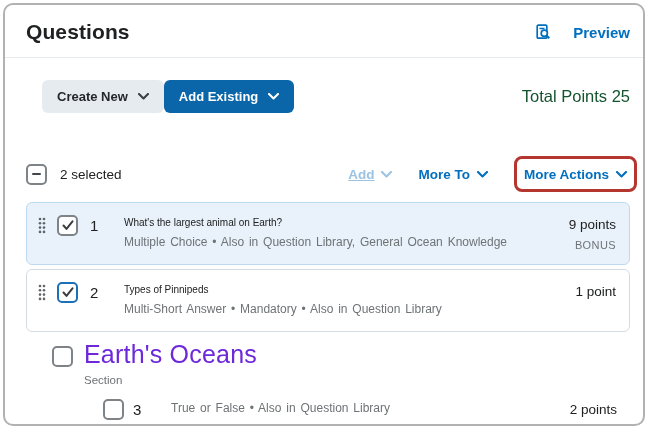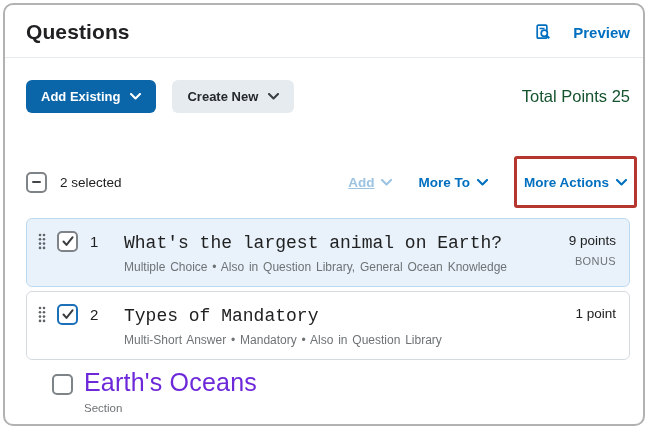--- a/index.html
+++ b/index.html
@@ -51,21 +51,21 @@
   .sel-count { margin-left: 13px; font-size: 13.5px; }
   .sel-actions { margin-left: auto; display: flex; align-items: center; gap: 26px; }
   .action-link {
     display: inline-flex; align-items: center; gap: 7px;
     font-size: 13.5px; font-weight: bold;
     color: var(--link_blue, #006fbf); cursor: pointer; white-space: nowrap;
   }
   .action-link.disabled { color: var(--disabled_blue, #9cc3e2); cursor: default; text-decoration: underline; }
   .red-box {
     border: 3px solid var(--callout_red, #b5362e);
-    border-radius: 3px; padding: 14px 7px;
+    border-radius: 8px; padding: 6px 7px;
   }
 
   
   .cbx {
     width: 21px; height: 21px; flex: 0 0 21px;
     border: 2px solid #7e8387; border-radius: 5px; background: #fff;
     display: inline-flex; align-items: center; justify-content: center;
     cursor: pointer;
   }
   .cbx.focus { border-color: #1c70b8; }
@@ -80,21 +80,21 @@
     padding: 11px 13px 12px 9px; margin-bottom: 4px; min-height: 63px;
   }
   .q-row.selected {
     background: var(--row_selected_bg, #e9f2fa);
     border-color: var(--row_selected_border, #bcdaef);
   }
   .grip { margin: 3px 11px 0 2px; cursor: grab; }
   .q-row .cbx { margin-top: 1px; }
   .q-num { width: 30px; margin: 3px 4px 0 12px; font-size: 15px; }
   .q-main { display: flex; flex-direction: column; gap: 7px; padding-top: 3px; }
-  .q-title { font-size: 18px; font-family: Liberation Mono, monospace; }
+  .q-title { font-size: 10px; }
   .q-meta { font-size: 12px; color: var(--text_gray, #6e7376); word-spacing: 1.5px; }
   .q-pts { margin-left: auto; text-align: right; padding-top: 3px; white-space: nowrap; }
   .q-pts-val { font-size: 13.5px; }
   .q-pts-bonus { margin-top: 7px; font-size: 11px; color: var(--text_gray, #6e7376); letter-spacing: .4px; }
 
   
   .section-hd { display: flex; align-items: flex-start; margin: 8px 0 0 26px; }
   .section-hd .cbx { margin-top: 6px; }
   .section-info { margin-left: 11px; }
   .section-title { font-size: 25px; color: #6d28d9; letter-spacing: .2px; }
@@ -124,33 +124,33 @@
           <line x1="4.5" y1="4.5" x2="9.5" y2="4.5" stroke="#006fbf" stroke-width="1.5"></line>
           <circle cx="9.3" cy="9.3" r="3.1" fill="#fff" stroke="#006fbf" stroke-width="1.7"></circle>
           <line x1="11.5" y1="11.5" x2="14.3" y2="14.3" stroke="#006fbf" stroke-width="2"></line>
         </svg>
       </span>
       <span>Preview</span>
     </div>
   </div>
 
   <div class="toolbar">
+    <button class="btn btn-subtle">
+      <span>Create New</span>
+      <span class="chev">
+        <svg width="11" height="7" viewBox="0 0 11 7">
+            <path d="M1 1l4.5 4.5L10 1" fill="none" stroke="#3b3f42" stroke-width="2.1" stroke-linecap="round" stroke-linejoin="round"></path>
+          </svg>
+      </span>
+    </button>
     <button class="btn btn-primary">
       <span>Add Existing</span>
       <span class="chev">
         <svg width="11" height="7" viewBox="0 0 11 7">
             <path d="M1 1l4.5 4.5L10 1" fill="none" stroke="#fff" stroke-width="2.1" stroke-linecap="round" stroke-linejoin="round"></path>
-          </svg>
-      </span>
-    </button>
-    <button class="btn btn-subtle">
-      <span>Create New</span>
-      <span class="chev">
-        <svg width="11" height="7" viewBox="0 0 11 7">
-            <path d="M1 1l4.5 4.5L10 1" fill="none" stroke="#3b3f42" stroke-width="2.1" stroke-linecap="round" stroke-linejoin="round"></path>
           </svg>
       </span>
     </button>
     <div class="total-points">Total Points 25</div>
   </div>
 
   <div class="sel-bar">
     <span class="cbx">
         <span class="minus"></span>
       </span>
@@ -233,21 +233,21 @@
           </g>
         </svg>
       </span>
       <span class="cbx focus">
         <svg width="12" height="11" viewBox="0 0 12 11">
             <path d="M1.5 5.5l3 3.4L10.5 1.3" fill="none" stroke="#3a3e41" stroke-width="2" stroke-linecap="round" stroke-linejoin="round"></path>
           </svg>
       </span>
       <span class="q-num">2</span>
       <div class="q-main">
-        <div class="q-title">Types of Mandatory</div>
+        <div class="q-title">Types of Pinnipeds</div>
         <div class="q-meta">Multi-Short Answer • Mandatory • Also in Question Library</div>
       </div>
       <div class="q-pts">
         <div class="q-pts-val">1 point</div>
       </div>
     </div>
 
     <div class="section-hd">
       <span class="cbx"></span>
       <div class="section-info">

